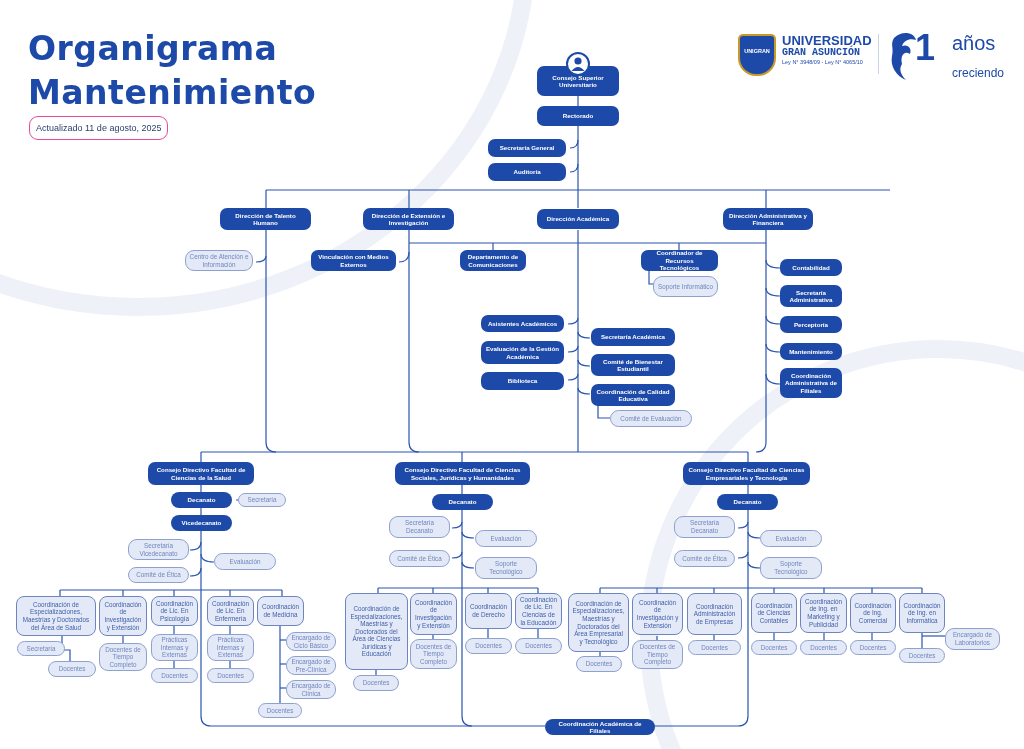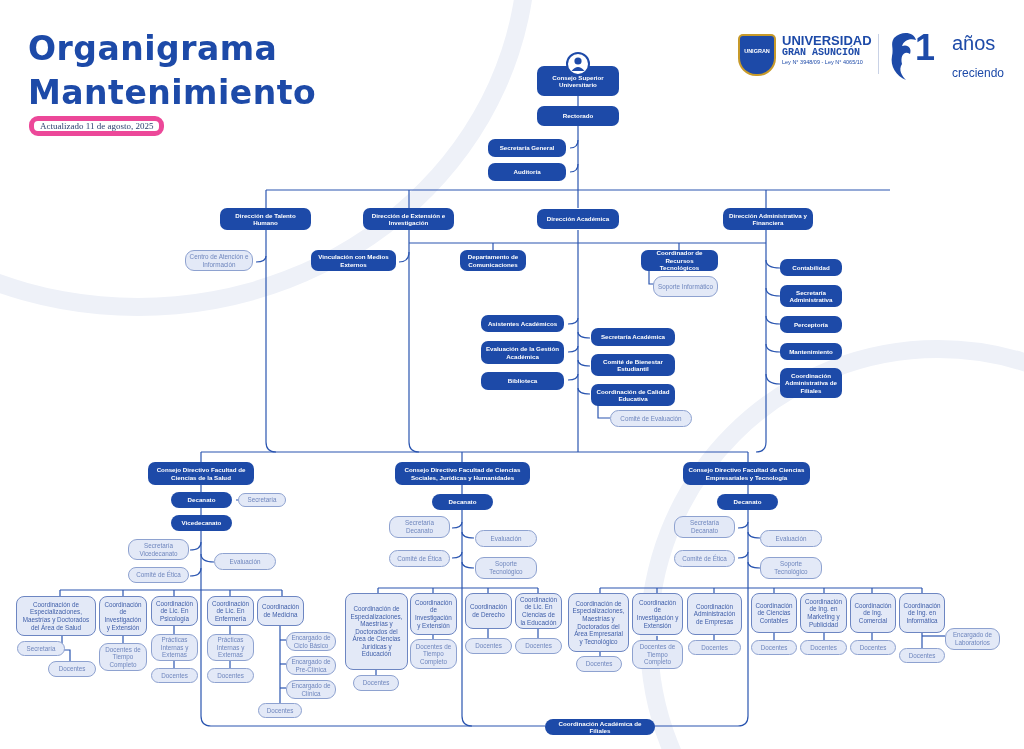--- a/index.html
+++ b/index.html
@@ -1,20 +1,20 @@
 <!DOCTYPE html>
 <html><head>
   <meta charset="utf-8">
   <style>
     html,body{margin:0;padding:0;}
     body{width:1024px;height:749px;position:relative;overflow:hidden;background:#ffffff;font-family:"DejaVu Sans","Liberation Sans",sans-serif;}
     .bgdeco{position:absolute;border:18px solid #eef1f8;border-radius:50%;z-index:0;}
     #lines{position:absolute;left:0;top:0;width:1024px;height:749px;z-index:1;}
     .title{position:absolute;left:28px;color:#1d4aa8;font-family:"DejaVu Sans",sans-serif;font-weight:bold;font-size:33px;letter-spacing:0.5px;line-height:38px;z-index:2;}
-    .updated{position:absolute;left:29px;top:116px;font-size:9px;color:#2a3e6f;border:5px solid #ec4899;border-radius:9px;padding:0 6px;z-index:2;font-family:Liberation Serif, serif;}
+    .updated{position:absolute;left:29px;top:116px;font-size:9px;color:#2a3e6f;border:1px solid #ec4899;border-radius:9px;padding:6px 6px;z-index:2;font-family:Liberation Sans, sans-serif;}
     .node{position:absolute;box-sizing:border-box;display:flex;align-items:center;justify-content:center;text-align:center;z-index:3;line-height:1.2;font-family:"Liberation Sans",sans-serif;}
     .dark{background:#1d4aa8;color:#ffffff;font-weight:bold;font-size:6.2px;border-radius:7px;padding:1px 4px;}
     .light{background:#e3e9f7;color:#6f86bd;font-size:6.3px;border:1px solid #8ea2d0;border-radius:9px;padding:1px 3px;}
     .coord{background:#e3e9f7;color:#3f5ea8;font-size:6.3px;border:1.3px solid #6d86c2;border-radius:8px;padding:2px 3px;}
     .pill{border-radius:12px;}
     .avatar{position:absolute;left:566px;top:52px;width:24px;height:24px;border-radius:50%;background:#ffffff;border:2px solid #1d4aa8;box-sizing:border-box;z-index:4;}
     .logo{position:absolute;z-index:3;}
     .shield{left:740px;top:36px;width:34px;height:38px;background:#1d4aa8;border-radius:3px 3px 16px 16px;box-shadow:0 0 0 2px #c79a2a;}
     .shield-text{position:absolute;left:0;right:0;top:12px;text-align:center;color:#fff;font-size:5.5px;font-weight:bold;font-family:"Liberation Sans",sans-serif;}
     .uni-name{left:782px;top:34px;color:#1d4aa8;font-weight:bold;font-size:13px;line-height:13px;font-family:"Liberation Sans",sans-serif;}

